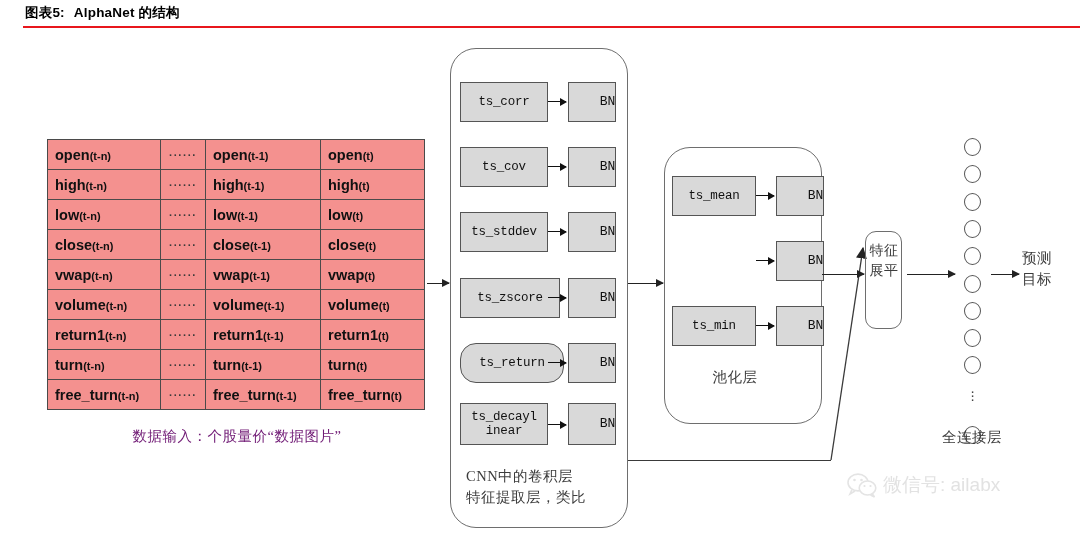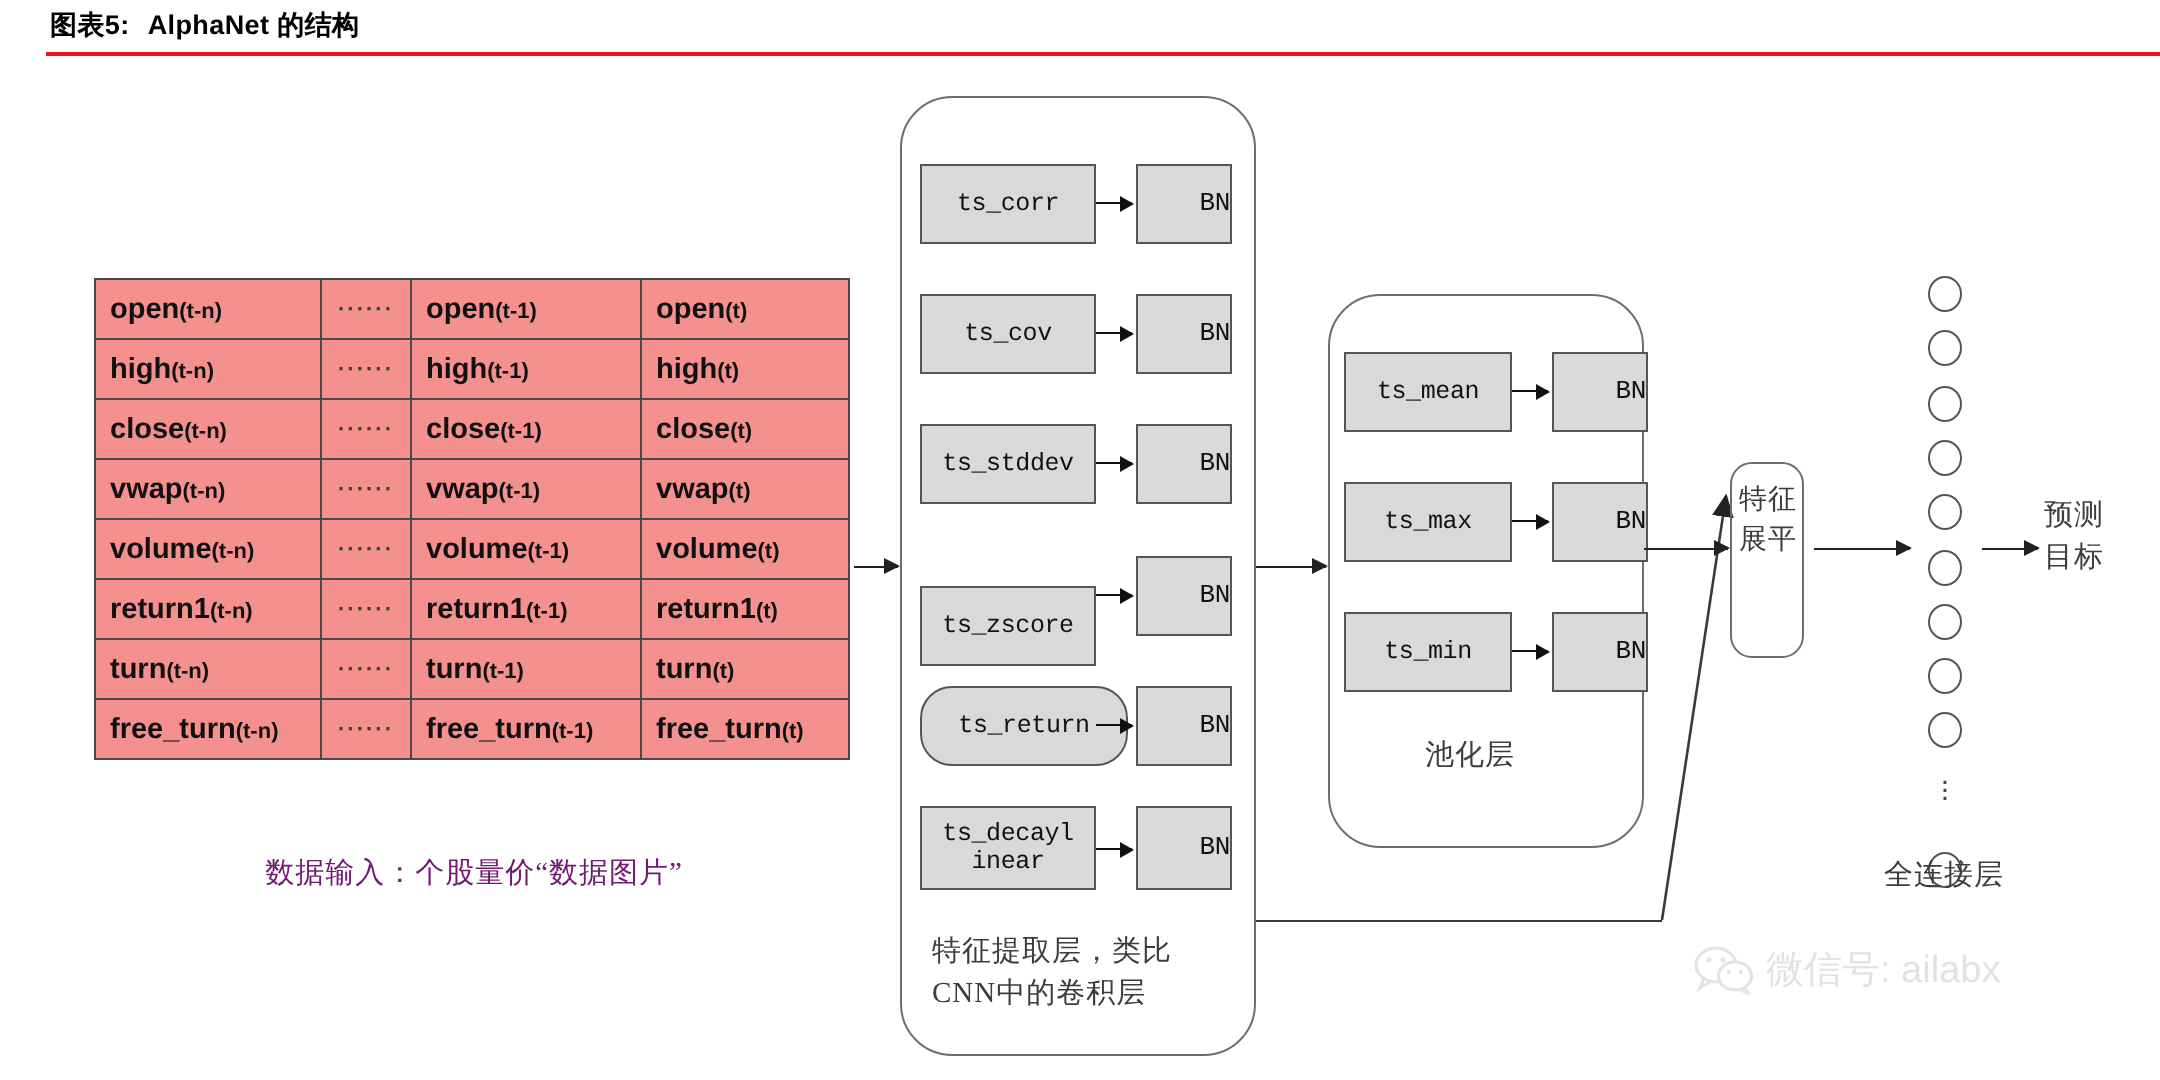--- a/index.html
+++ b/index.html
@@ -251,20 +251,26 @@
           <td>open<span class="sub">(t-1)</span></td>
           <td>open<span class="sub">(t)</span></td>
         </tr>
         <tr>
           <td>high<span class="sub">(t-n)</span></td>
           <td class="dots">······</td>
           <td>high<span class="sub">(t-1)</span></td>
           <td>high<span class="sub">(t)</span></td>
         </tr>
         <tr>
+          <td>low<span class="sub">(t-n)</span></td>
+          <td class="dots">······</td>
+          <td>low<span class="sub">(t-1)</span></td>
+          <td>low<span class="sub">(t)</span></td>
+        </tr>
+        <tr>
           <td>close<span class="sub">(t-n)</span></td>
           <td class="dots">······</td>
           <td>close<span class="sub">(t-1)</span></td>
           <td>close<span class="sub">(t)</span></td>
         </tr>
         <tr>
           <td>vwap<span class="sub">(t-n)</span></td>
           <td class="dots">······</td>
           <td>vwap<span class="sub">(t-1)</span></td>
           <td>vwap<span class="sub">(t)</span></td>
@@ -318,21 +324,21 @@
     </div>
 
   <div class="op" style="left:446px; top:212px; width:88px; height:40px;">
       <span>ts_stddev</span>
     </div>
   <div class="mini-arrow" style="left:534px; top:231px; width:18px;"></div>
   <div class="op bn" style="left:554px; top:212px; width:48px; height:40px;">
       <span>BN</span>
     </div>
 
-  <div class="op" style="left:446px; top:293px; width:88px; height:40px;">
+  <div class="op" style="left:446px; top:278px; width:100px; height:40px;">
       <span>ts_zscore</span>
     </div>
   <div class="mini-arrow" style="left:534px; top:297px; width:18px;"></div>
   <div class="op bn" style="left:554px; top:278px; width:48px; height:40px;">
       <span>BN</span>
     </div>
 
   <div class="op" style="left:446px; top:343px; width:104px; height:40px;border-radius:16px;">
       <span>ts_return</span>
     </div>
@@ -346,22 +352,22 @@
         <span style="display:block">ts_decayl</span>
         <span style="display:block">inear</span>
       </span>
     </div>
   <div class="mini-arrow" style="left:534px; top:424px; width:18px;"></div>
   <div class="op bn" style="left:554px; top:403px; width:48px; height:42px;">
       <span>BN</span>
     </div>
 
   <div class="cn-label" id="extract-caption">
+    <div>CNN中的卷积层</div>
     <div>特征提取层，类比</div>
-    <div>CNN中的卷积层</div>
   </div>
 
   <div class="arrow-h" style="left:614px; top:283px; width:35px;"></div>
 
   <div class="line-h" style="left:614px; top:460px; width:203px;"></div>
   <svg style="position:absolute; left:760px; top:228px; width:100px; height:240px; overflow:visible;">
     <defs>
       <marker id="ah" markerWidth="9" markerHeight="9" refX="8" refY="4.2" orient="auto">
         <path d="M0,0 L9,4.2 L0,8.4 z" fill="#222"></path>
       </marker>
@@ -372,23 +378,20 @@
   <div class="round-box" id="pool-box"></div>
 
   <div class="op" style="left:658px; top:176px; width:84px; height:40px;">
       <span>ts_mean</span>
     </div>
   <div class="mini-arrow" style="left:742px; top:195px; width:18px;"></div>
   <div class="op bn" style="left:762px; top:176px; width:48px; height:40px;">
       <span>BN</span>
     </div>
 
-  <div class="op" style="left:658px; top:241px; width:84px; height:40px;">
-      <span>ts_max</span>
-    </div>
   <div class="mini-arrow" style="left:742px; top:260px; width:18px;"></div>
   <div class="op bn" style="left:762px; top:241px; width:48px; height:40px;">
       <span>BN</span>
     </div>
 
   <div class="op" style="left:658px; top:306px; width:84px; height:40px;">
       <span>ts_min</span>
     </div>
   <div class="mini-arrow" style="left:742px; top:325px; width:18px;"></div>
   <div class="op bn" style="left:762px; top:306px; width:48px; height:40px;">

